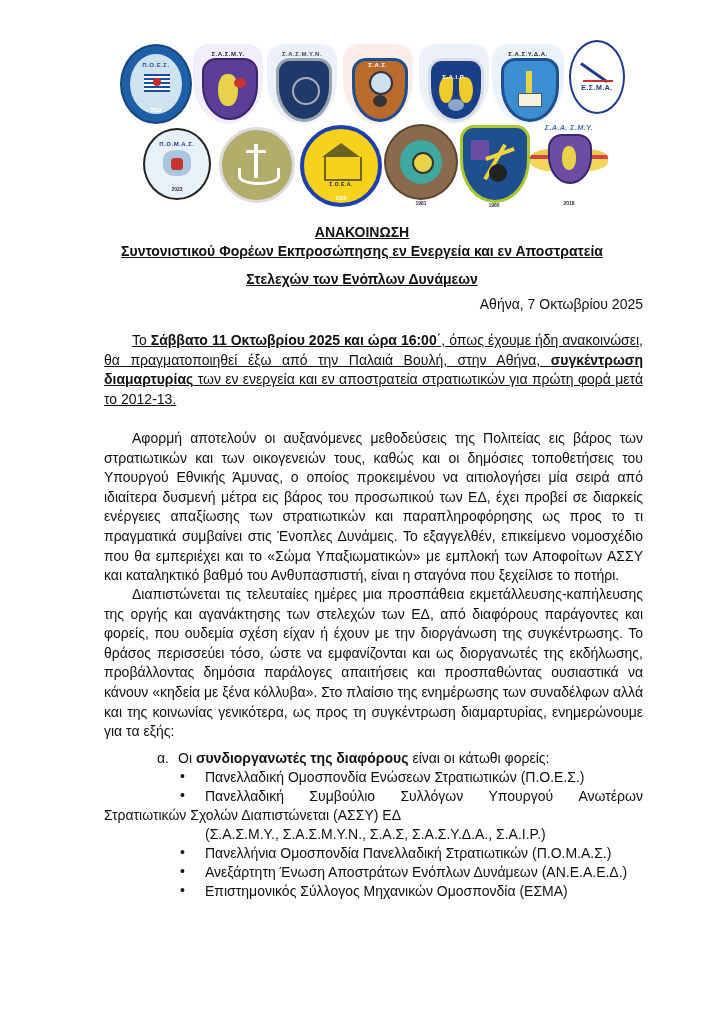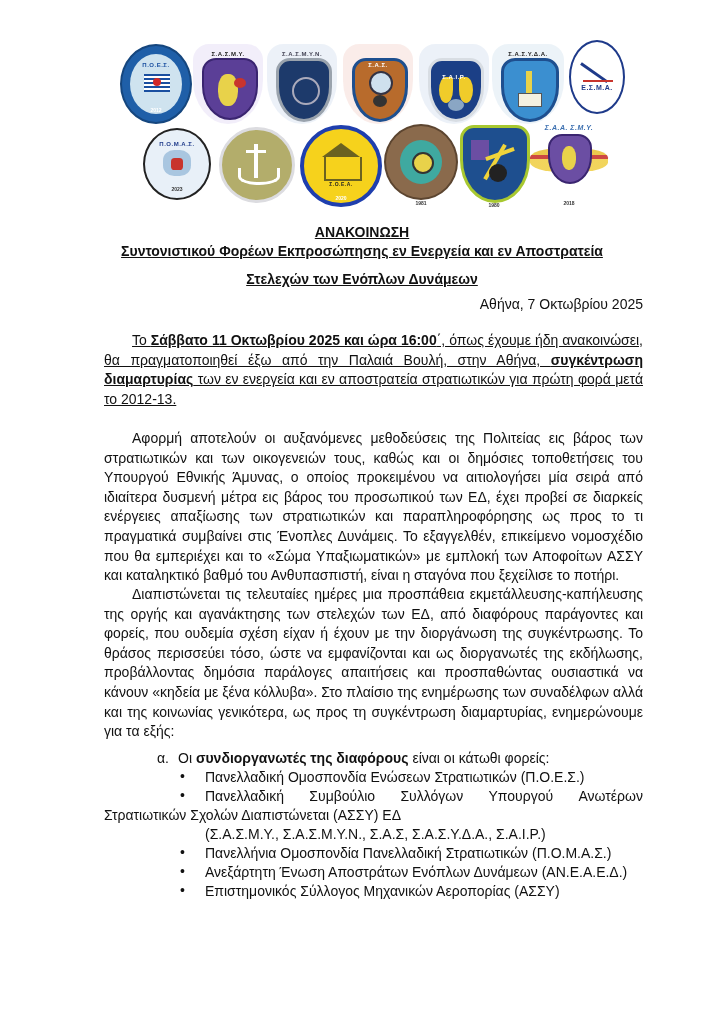--- a/index.html
+++ b/index.html
@@ -157,13 +157,13 @@
 <div class="line" style="left:104px;top:806px;">Στρατιωτικών Σχολών Διαπιστώνεται (ΑΣΣΥ) ΕΔ</div>
 <div class="line" style="left:205px;top:825px;">(Σ.Α.Σ.Μ.Υ., Σ.Α.Σ.Μ.Υ.Ν., Σ.Α.Σ, Σ.Α.Σ.Υ.Δ.Α., Σ.Α.Ι.Ρ.)</div>
 
 <div class="bullet" style="left:180px;top:844px;">•</div>
 <div class="line" style="left:205px;top:844px;">Πανελλήνια Ομοσπονδία Πανελλαδική Στρατιωτικών (Π.Ο.Μ.Α.Σ.)</div>
 
 <div class="bullet" style="left:180px;top:863px;">•</div>
 <div class="line" style="left:205px;top:863px;">Ανεξάρτητη Ένωση Αποστράτων Ενόπλων Δυνάμεων (ΑΝ.Ε.Α.Ε.Δ.)</div>
 
 <div class="bullet" style="left:180px;top:882px;">•</div>
-<div class="line" style="left:205px;top:882px;">Επιστημονικός Σύλλογος Μηχανικών Αεροπορίας (ΑΣΣΥ)</div>
+<div class="line" style="left:205px;top:882px;">Επιστημονικός Σύλλογος Μηχανικών Ομοσπονδία (ΕΣΜΑ)</div>
 
 </body></html>

